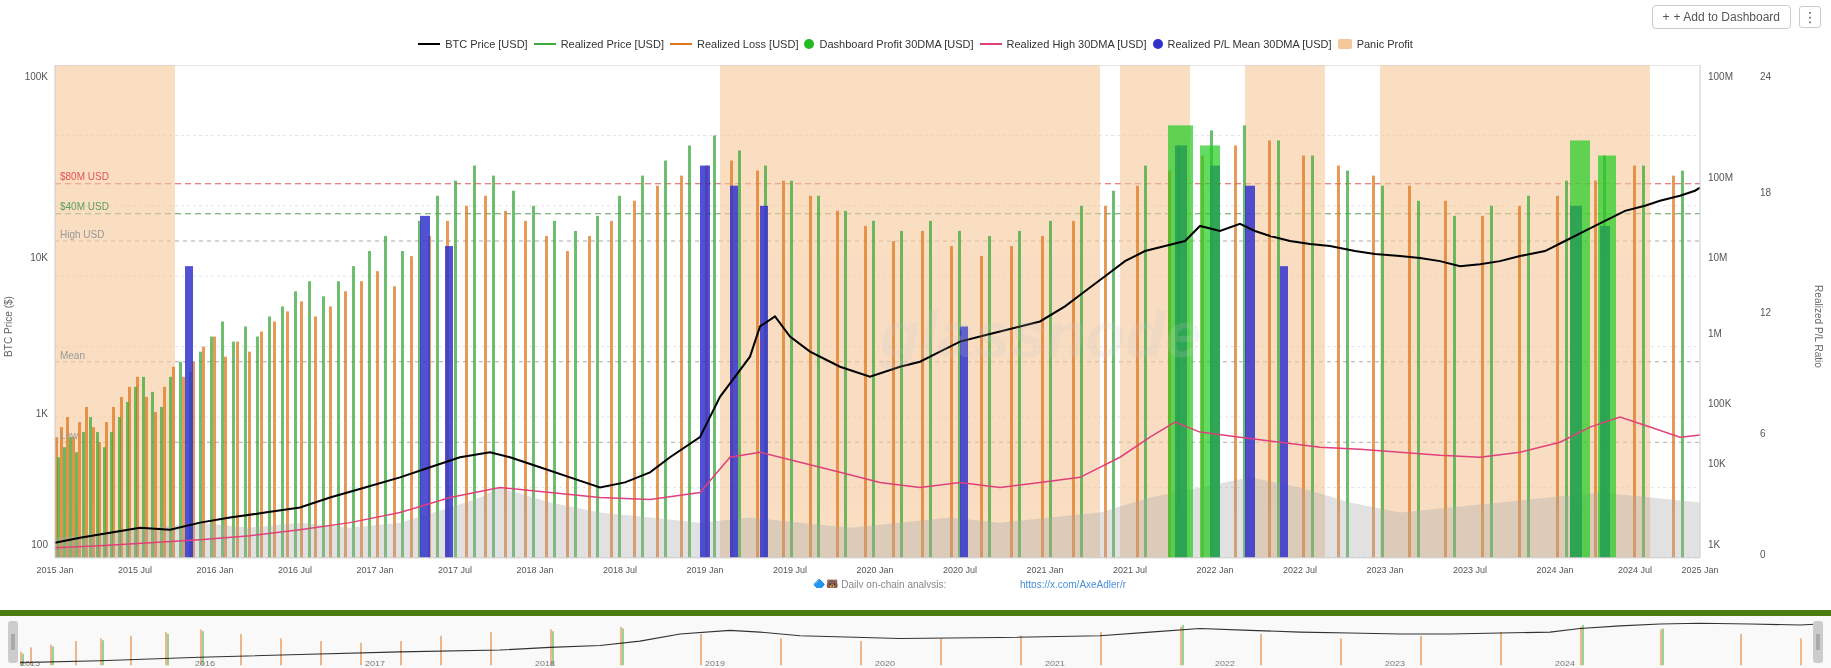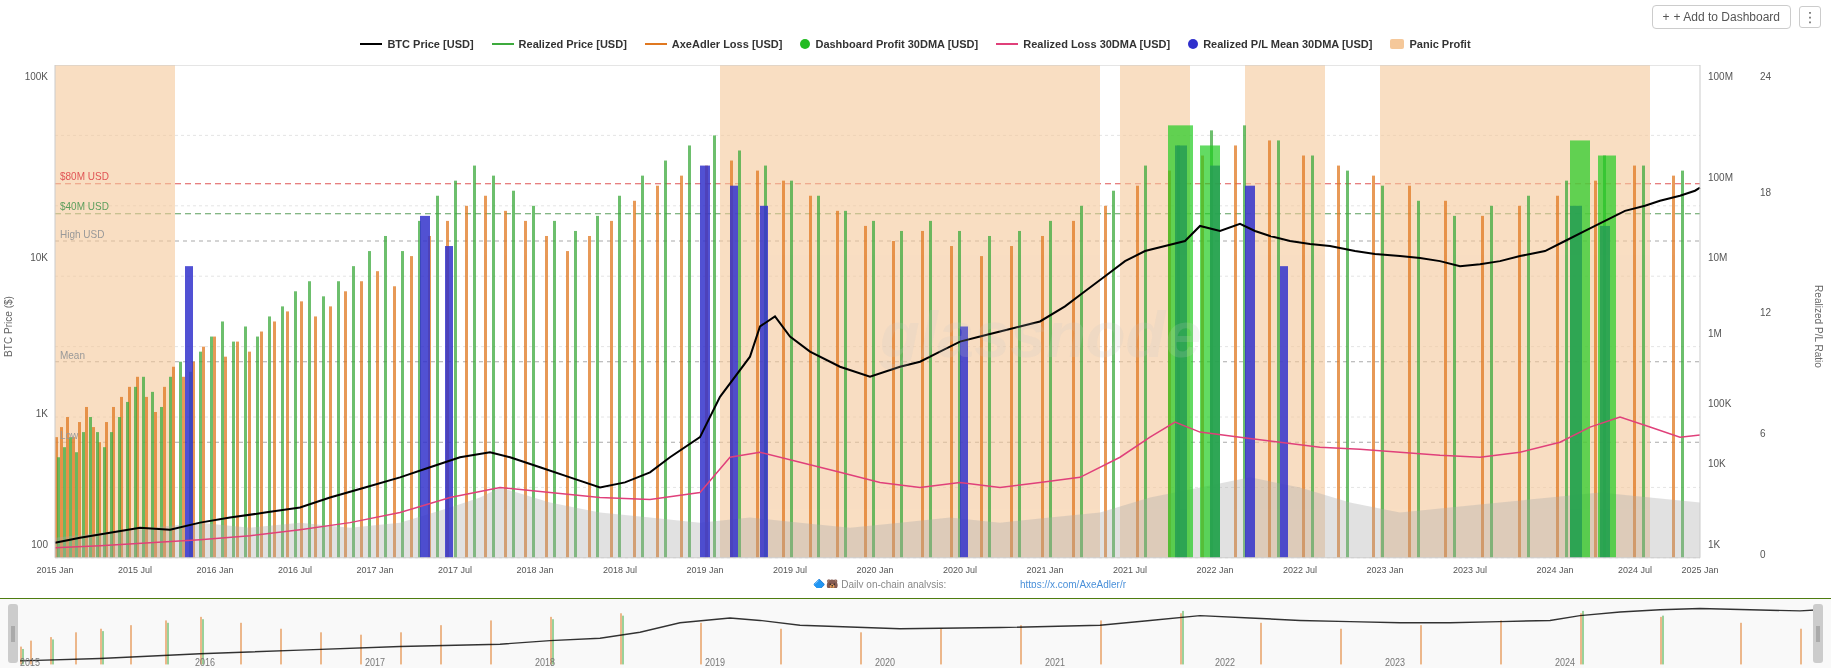--- a/index.html
+++ b/index.html
@@ -52,24 +52,23 @@
 
     
     .legend {
       position: absolute;
       top: 38px;
       left: 0;
       right: 0;
       display: flex;
       align-items: center;
       justify-content: center;
-      gap: 18px;
+      gap: 6px;
       flex-wrap: wrap;
       padding: 0 20px;
-      font-weight: bold;
     }
     .legend-item {
       display: flex;
       align-items: center;
       gap: 5px;
       font-size: 11px;
       color: #333;
       cursor: pointer;
     }
     .legend-line {
@@ -99,23 +98,23 @@
       width: 100%;
       height: 100%;
     }
 
     
     .minimap {
       position: absolute;
       bottom: 0;
       left: 0;
       right: 0;
-      height: 70px;
+      height: 58px;
       background: #f9f9f9;
-      border-top: 1px solid #4d7c0f;
+      border-top: 6px solid #4d7c0f;
     }
     .minimap-svg {
       width: 100%;
       height: 100%;
     }
     .minimap-handle-left {
       position: absolute;
       left: 8px;
       top: 5px;
       bottom: 5px;
@@ -161,31 +160,31 @@
     <span>BTC Price [USD]</span>
   </div>
 
   <div class="legend-item">
     <div class="legend-line" style="background:#3daa3d;"></div>
     <span>Realized Price [USD]</span>
   </div>
 
   <div class="legend-item">
     <div class="legend-line" style="background:#e07820;"></div>
-    <span>AxeAdler Loss [USD]</span>
+    <span>Realized Loss [USD]</span>
   </div>
 
   <div class="legend-item">
     <div class="legend-circle" style="background:#22bb22;"></div>
     <span>Dashboard Profit 30DMA [USD]</span>
   </div>
 
   <div class="legend-item">
     <div class="legend-line" style="background:#e0407a;"></div>
-    <span>Realized Loss 30DMA [USD]</span>
+    <span>Realized High 30DMA [USD]</span>
   </div>
 
   <div class="legend-item">
     <div class="legend-circle" style="background:#3030cc;"></div>
     <span>Realized P/L Mean 30DMA [USD]</span>
   </div>
 
   <div class="legend-item">
     <div class="legend-rect" style="background:#f5c89a;"></div>
     <span>Panic Profit</span>

